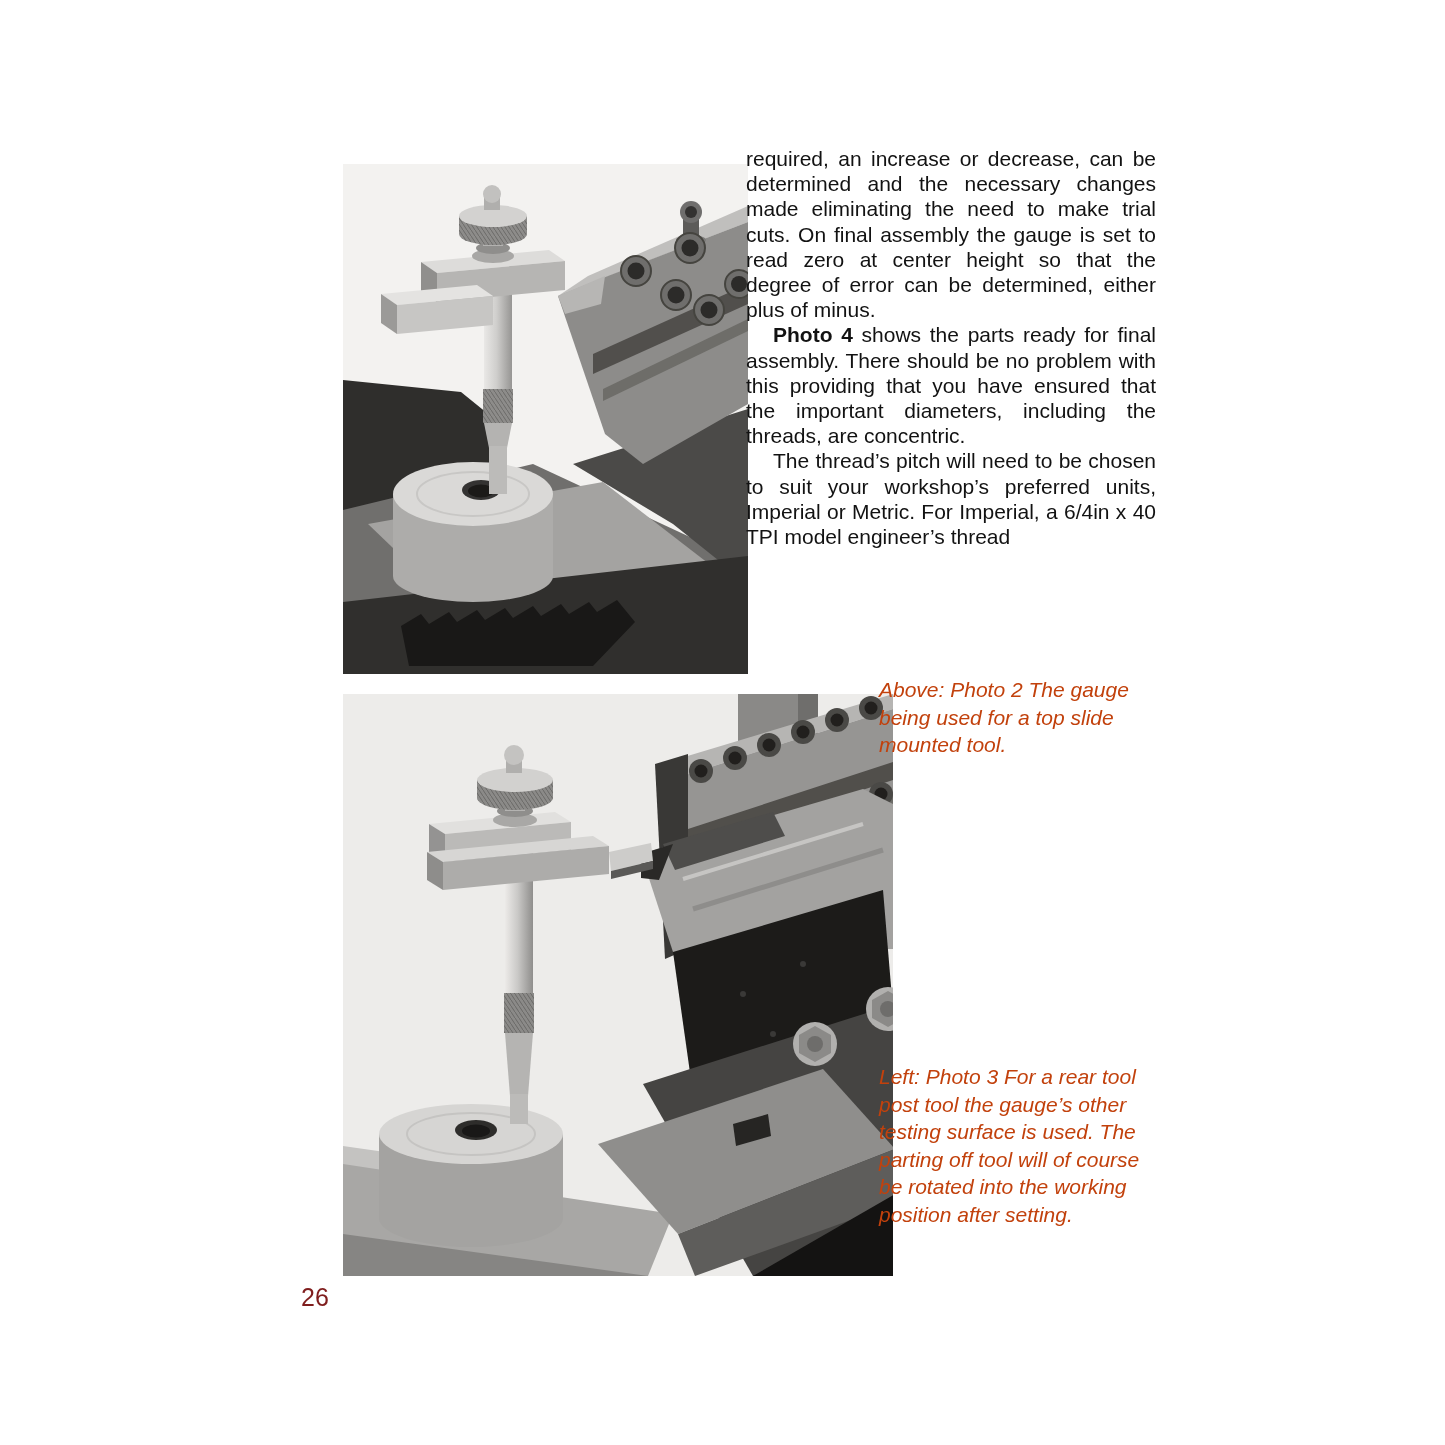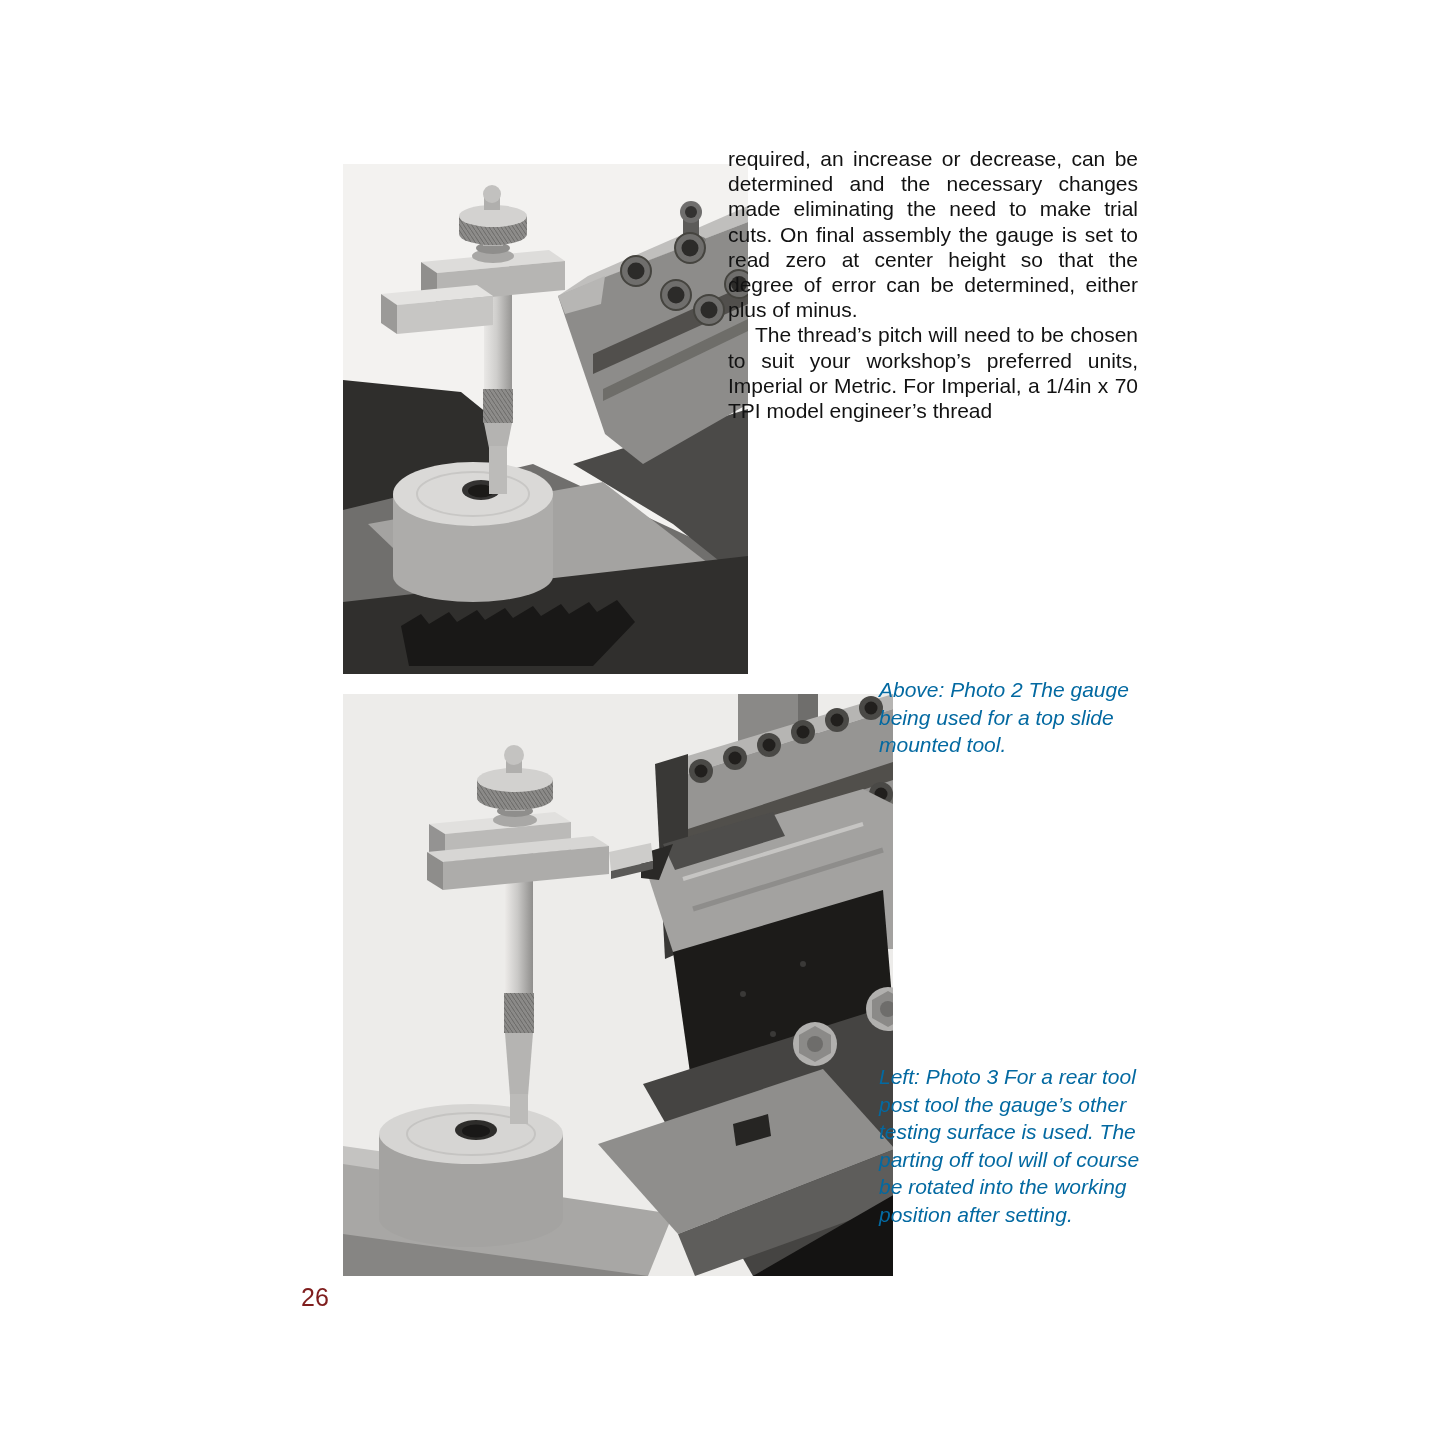--- a/index.html
+++ b/index.html
@@ -5,27 +5,27 @@
   html,body{margin:0;padding:0;}
   body{
     width:1445px;height:1445px;position:relative;background:#ffffff;
     font-family:"Liberation Sans", sans-serif;color:#141414;overflow:hidden;
   }
   .photo{position:absolute;overflow:hidden;background:#f0efed;}
   #photo2{left:303px;top:148px;width:405px;height:510px;}
   #photo3{left:303px;top:678px;width:550px;height:582px;}
   .photo svg{display:block;width:100%;height:100%;}
   .col{
-    position:absolute;left:728px;top:146px;width:410px;
+    position:absolute;left:746px;top:146px;width:410px;
     font-size:21px;line-height:25.2px;text-align:justify;color:#121212;
   }
   .col p{margin:0;}
   .col p.indent{text-indent:27px;}
   .caption{
-    position:absolute;font-style:italic;font-size:21px;line-height:27.5px;color:#0369a1;
+    position:absolute;font-style:italic;font-size:21px;line-height:27.5px;color:#c2410c;
   }
   #cap-photo2{left:879px;top:676px;width:260px;}
   #cap-photo3{left:879px;top:1063px;width:276px;}
   .pagenum{position:absolute;left:301px;top:1283px;font-size:25px;color:#7f1d1d;}
 </style>
 </head>
 <body>
 
 <figure class="photo" id="photo2" aria-label="Black and white photo: center height gauge with knurled knob and crossed testing bars standing on its round base on the lathe cross slide; toolpost with socket head cap screws at right">
   <svg viewBox="0 0 405 510" preserveAspectRatio="none">
@@ -226,19 +226,20 @@
       <path d="M134,86 L134,104 A38,12 0 0 0 210,104 L210,86 Z" fill="url(#p2kn)"></path>
       <ellipse cx="172" cy="86" rx="38" ry="12" fill="#d2d1cf"></ellipse>
       <rect x="163" y="64" width="16" height="15" fill="#b0afad"></rect>
       <circle cx="171" cy="61" r="10" fill="#c4c3c1"></circle>
     </g>
   </svg>
 </figure>
 
 <div class="col">
   <p><span>required, an increase or decrease, can be determined and the necessary changes made eliminating the need to make trial cuts. On final assembly the gauge is set to read zero at center height so that the degree of error can be determined, either plus of minus.</span></p>
-  <p class="indent"><span>The thread’s pitch will need to be chosen to suit your workshop’s preferred units, Imperial or Metric. For Imperial, a 1/4in x 70 TPI model engineer’s thread</span></p>
+  <p class="indent"><b>Photo 4</b><span> shows the parts ready for final assembly. There should be no problem with this providing that you have ensured that the important diameters, including the threads, are concentric.</span></p>
+  <p class="indent"><span>The thread’s pitch will need to be chosen to suit your workshop’s preferred units, Imperial or Metric. For Imperial, a 6/4in x 40 TPI model engineer’s thread</span></p>
 </div>
 
 <div class="caption" id="cap-photo2">Above: Photo 2 The gauge being used for a top slide mounted tool.</div>
 <div class="caption" id="cap-photo3">Left: Photo 3 For a rear tool post tool the gauge’s other testing surface is used. The parting off tool will of course be rotated into the working position after setting.</div>
 
 <div class="pagenum">26</div>
 
 </body></html>

